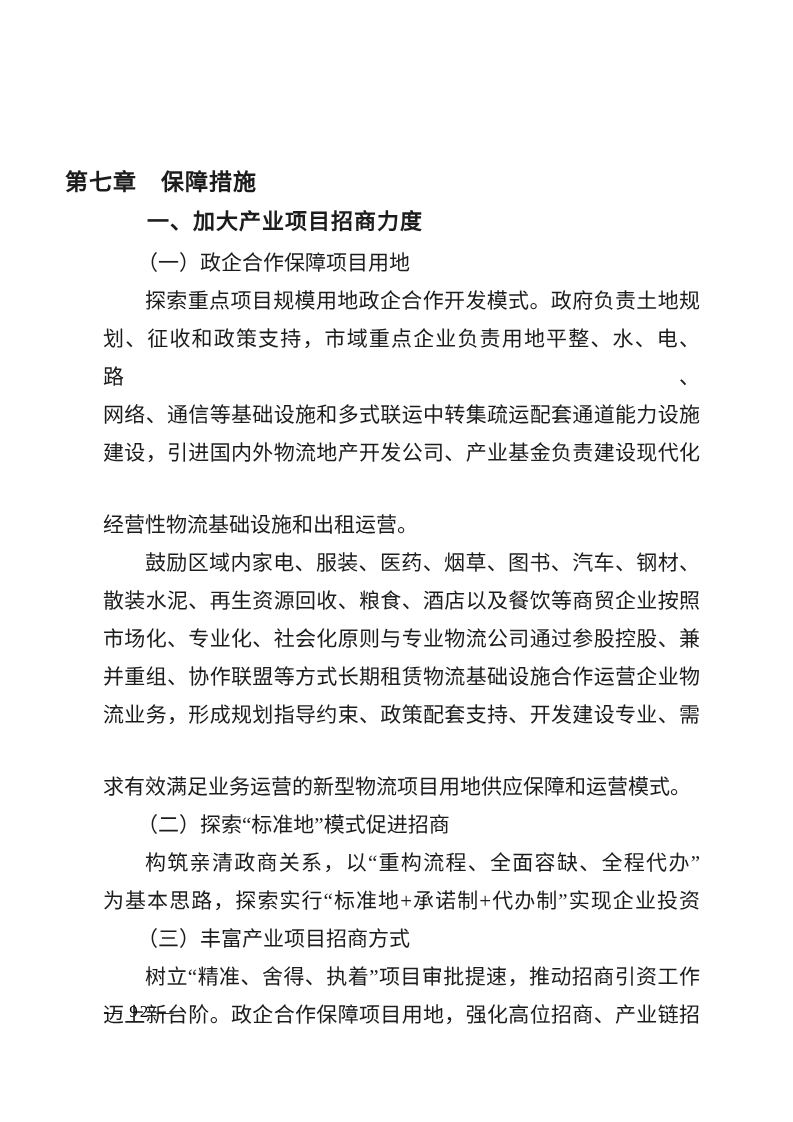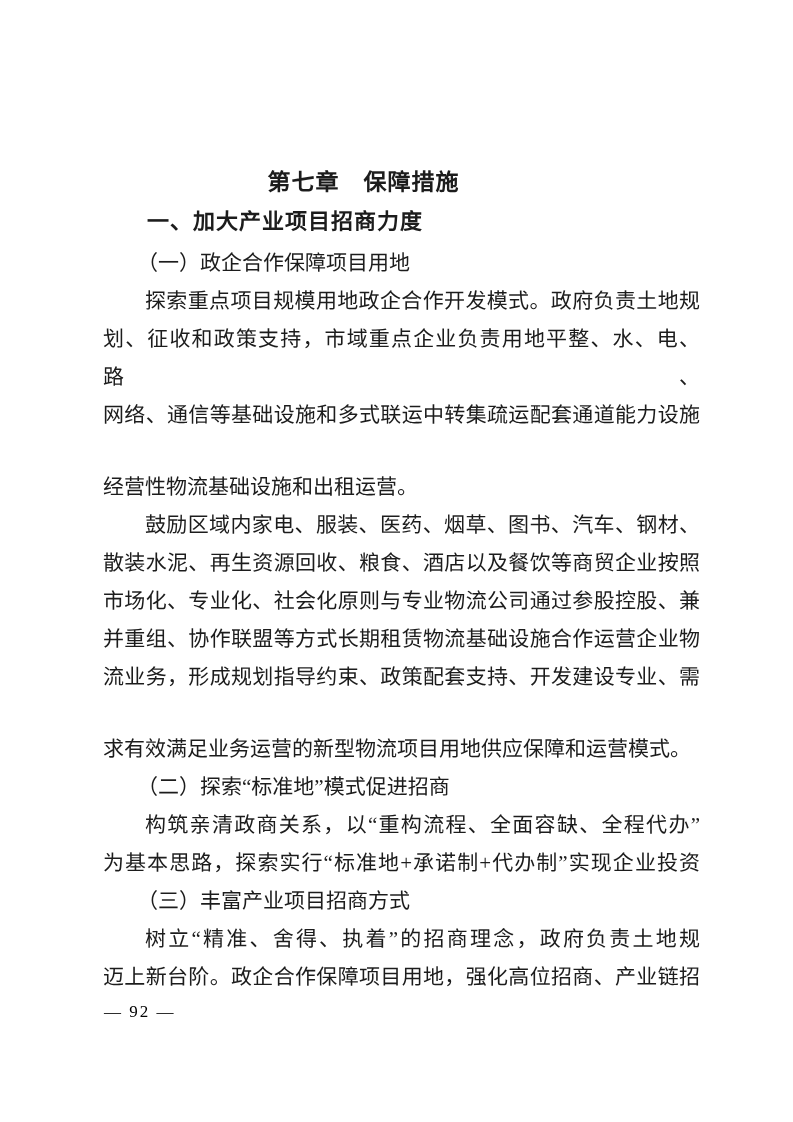--- a/index.html
+++ b/index.html
@@ -11,21 +11,21 @@
     color:#1c1c1c;
     overflow:hidden;
   }
   .content {
     position:absolute; left:103px; top:0; width:597px;
   }
   .doc-title {
     margin:0; padding-top:168px;
     font-family:"Liberation Sans", sans-serif;
     font-weight:bold; font-size:23px; line-height:28px;
-    text-align:center;
+    text-align:left;
     position:relative; left:-38px;
     letter-spacing:1px;
   }
   .h1 {
     margin-top:12px; padding-left:44px;
     font-family:"Liberation Sans", sans-serif;
     font-weight:bold; font-size:22px; line-height:28px;
     letter-spacing:1px;
   }
   .lines {
@@ -63,36 +63,37 @@
 
     <div class="h1">一、加大产业项目招商力度</div>
 
     <div class="lines">
 
       <div class="subhead">（一）政企合作保障项目用地</div>
 
       <div class="line indent">探索重点项目规模用地政企合作开发模式。政府负责土地规</div>
       <div class="line">划、征收和政策支持，市域重点企业负责用地平整、水、电、路、</div>
       <div class="line">网络、通信等基础设施和多式联运中转集疏运配套通道能力设施</div>
+      <div class="line">建设，引进国内外物流地产开发公司、产业基金负责建设现代化</div>
       <div class="line end">经营性物流基础设施和出租运营。</div>
 
       <div class="line indent">鼓励区域内家电、服装、医药、烟草、图书、汽车、钢材、</div>
       <div class="line">散装水泥、再生资源回收、粮食、酒店以及餐饮等商贸企业按照</div>
       <div class="line">市场化、专业化、社会化原则与专业物流公司通过参股控股、兼</div>
       <div class="line">并重组、协作联盟等方式长期租赁物流基础设施合作运营企业物</div>
       <div class="line">流业务，形成规划指导约束、政策配套支持、开发建设专业、需</div>
       <div class="line end">求有效满足业务运营的新型物流项目用地供应保障和运营模式。</div>
 
       <div class="subhead">（二）探索“标准地”模式促进招商</div>
 
       <div class="line indent">构筑亲清政商关系，以“重构流程、全面容缺、全程代办”</div>
       <div class="line">为基本思路，探索实行“标准地+承诺制+代办制”实现企业投资</div>
 
       <div class="subhead">（三）丰富产业项目招商方式</div>
 
-      <div class="line indent">树立“精准、舍得、执着”的招商理念，政府负责土地规</div>
+      <div class="line indent">树立“精准、舍得、执着”项目审批提速，推动招商引资工作</div>
       <div class="line">迈上新台阶。政企合作保障项目用地，强化高位招商、产业链招</div>
 
     </div>
   </div>
 
   <div class="footer">—  92  —</div>
 </div>
 
 </body></html>

